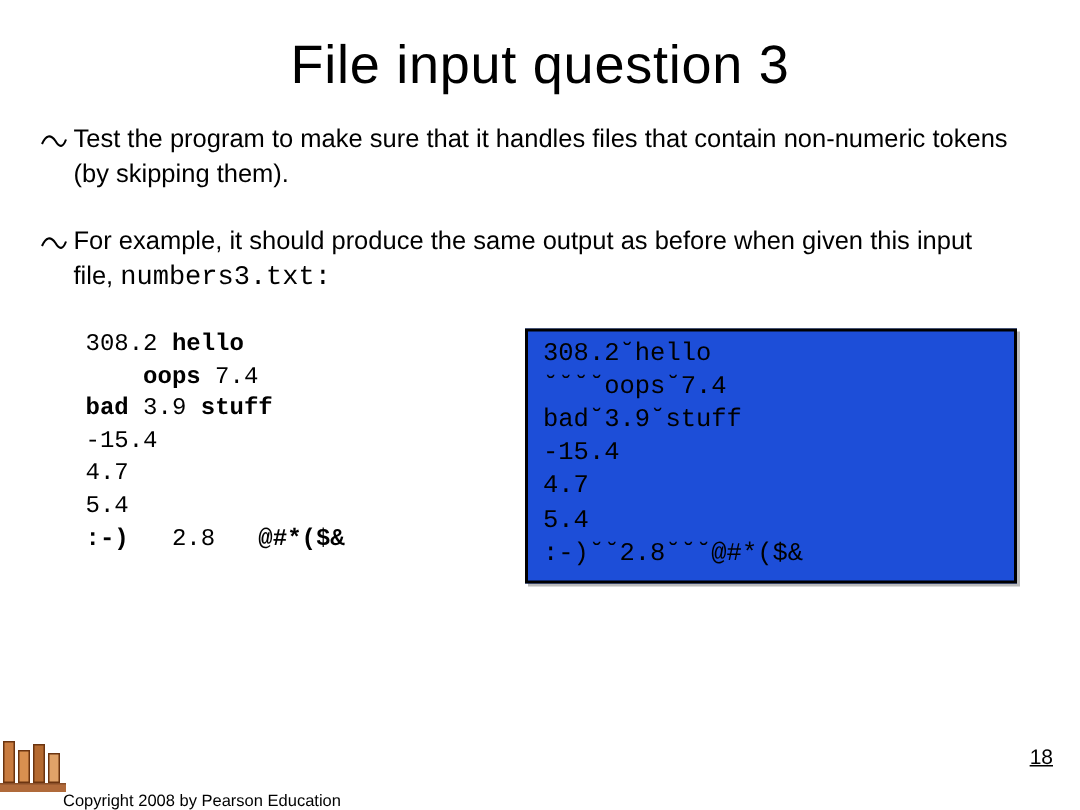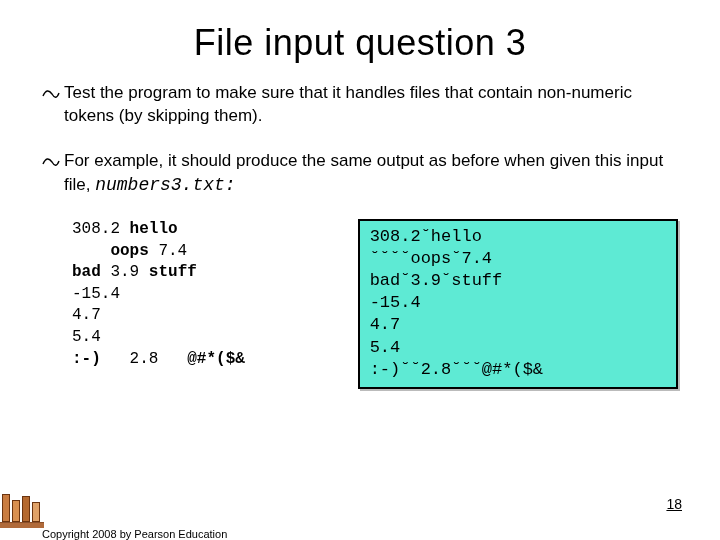--- a/index.html
+++ b/index.html
@@ -11,78 +11,77 @@
     color: #000;
   }
   .title {
     text-align: center;
     font-size: 36px;
     font-weight: 400;
     padding: 22px 0 18px 0;
     letter-spacing: 0.5px;
   }
   .content {
-    padding: 0 42px 0 42px;
+    padding: 0 42px 0 27px;
   }
   .bullet-block {
     display: flex;
     align-items: flex-start;
     font-size: 17px;
     line-height: 1.35;
     margin-bottom: 22px;
   }
   .bullet-icon {
     flex: 0 0 auto;
     margin-top: 5px;
     margin-right: 4px;
   }
   .bullet-text { flex: 1 1 auto; }
   .mono-inline {
     font-family: "Courier New", Courier, monospace;
     font-size: 18px;
-    font-style: italic;
   }
   .columns {
     display: flex;
     gap: 4px;
     margin-top: 6px;
   }
   .left-col {
     flex: 0 0 49%;
     padding-left: 30px;
     font-family: "Courier New", Courier, monospace;
     font-size: 16px;
     line-height: 1.35;
     white-space: pre;
   }
   .left-col b { font-weight: bold; }
   .right-col {
     flex: 1 1 auto;
   }
   .code-box {
     border: 2px solid #000;
-    background: #5eead4;
+    background: #1d4ed8;
     font-family: "Courier New", Courier, monospace;
     font-size: 17px;
     line-height: 1.3;
     padding: 5px 10px 6px 10px;
     white-space: pre;
     box-shadow: 2px 2px 0 #bbb;
   }
   .copyright {
     position: absolute;
     bottom: 0;
     left: 42px;
     font-size: 11px;
     color: #000;
   }
   .page-num {
     position: absolute;
     bottom: 28px;
-    right: 38px;
+    right: 18px;
     font-size: 14px;
     color: #000;
     text-decoration: underline;
   }
   .book-deco {
     position: absolute;
     left: 0;
     bottom: 12px;
     width: 44px;
     height: 38px;

